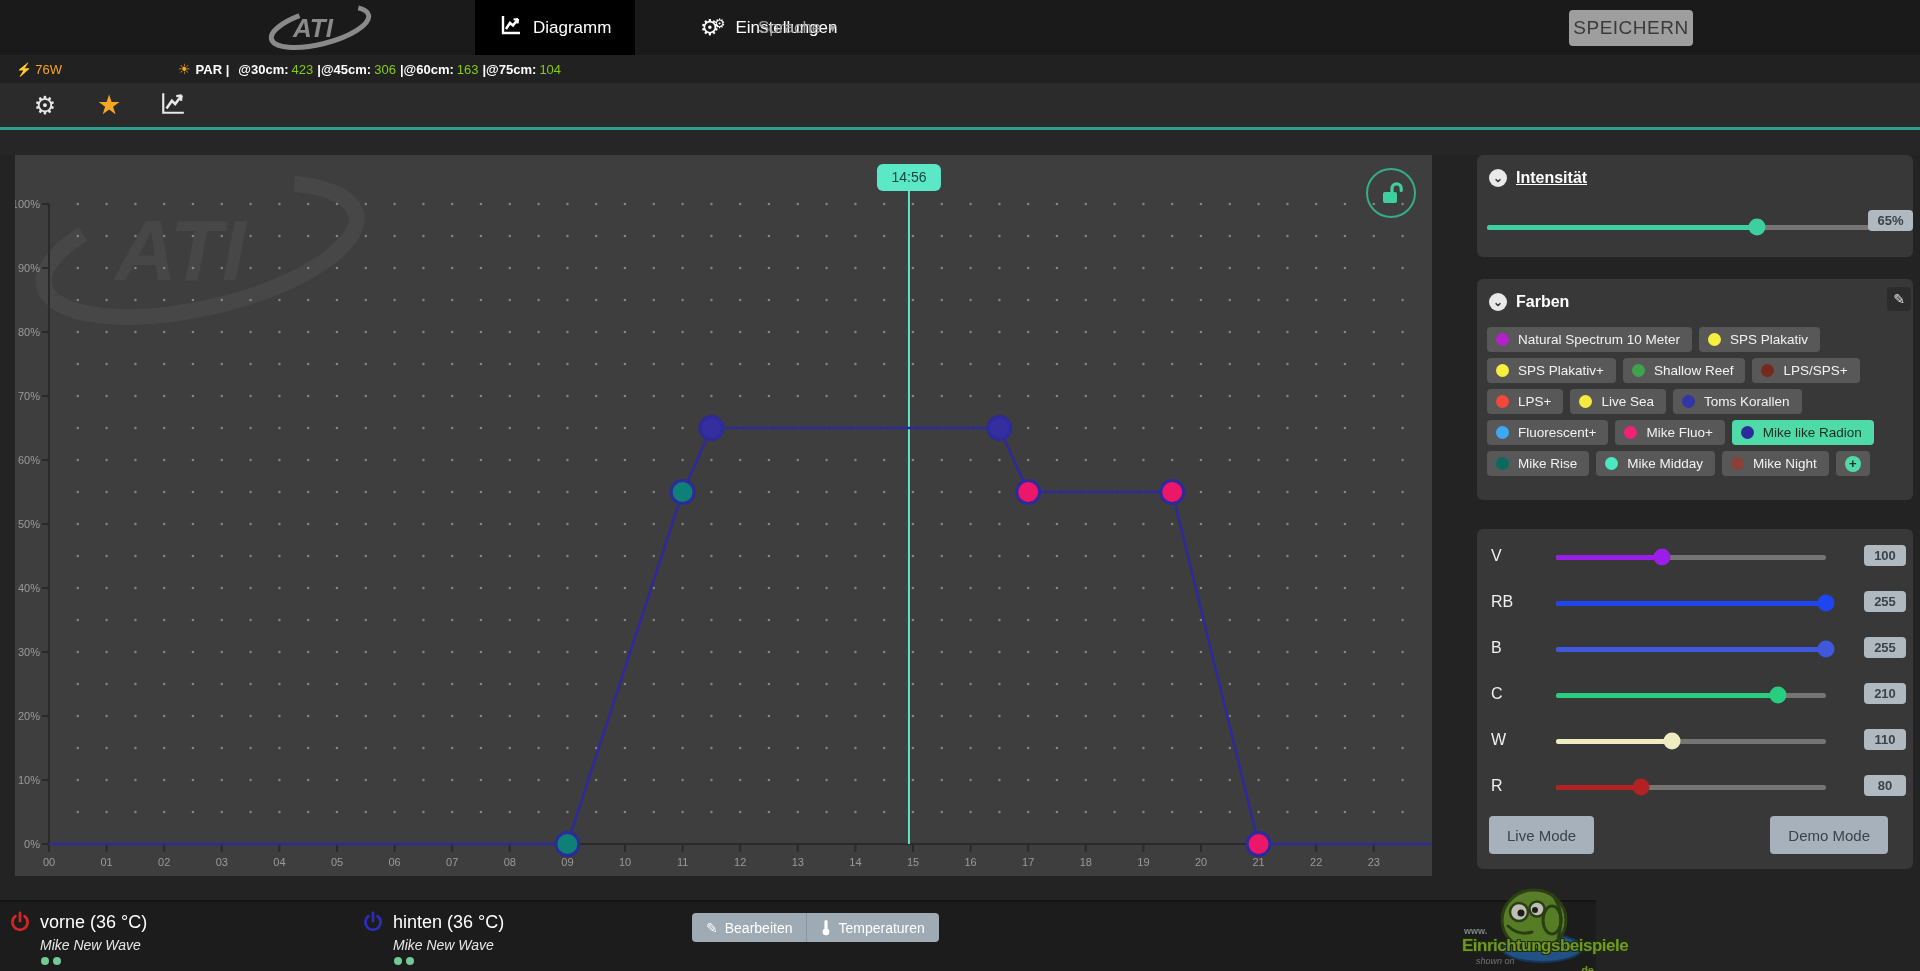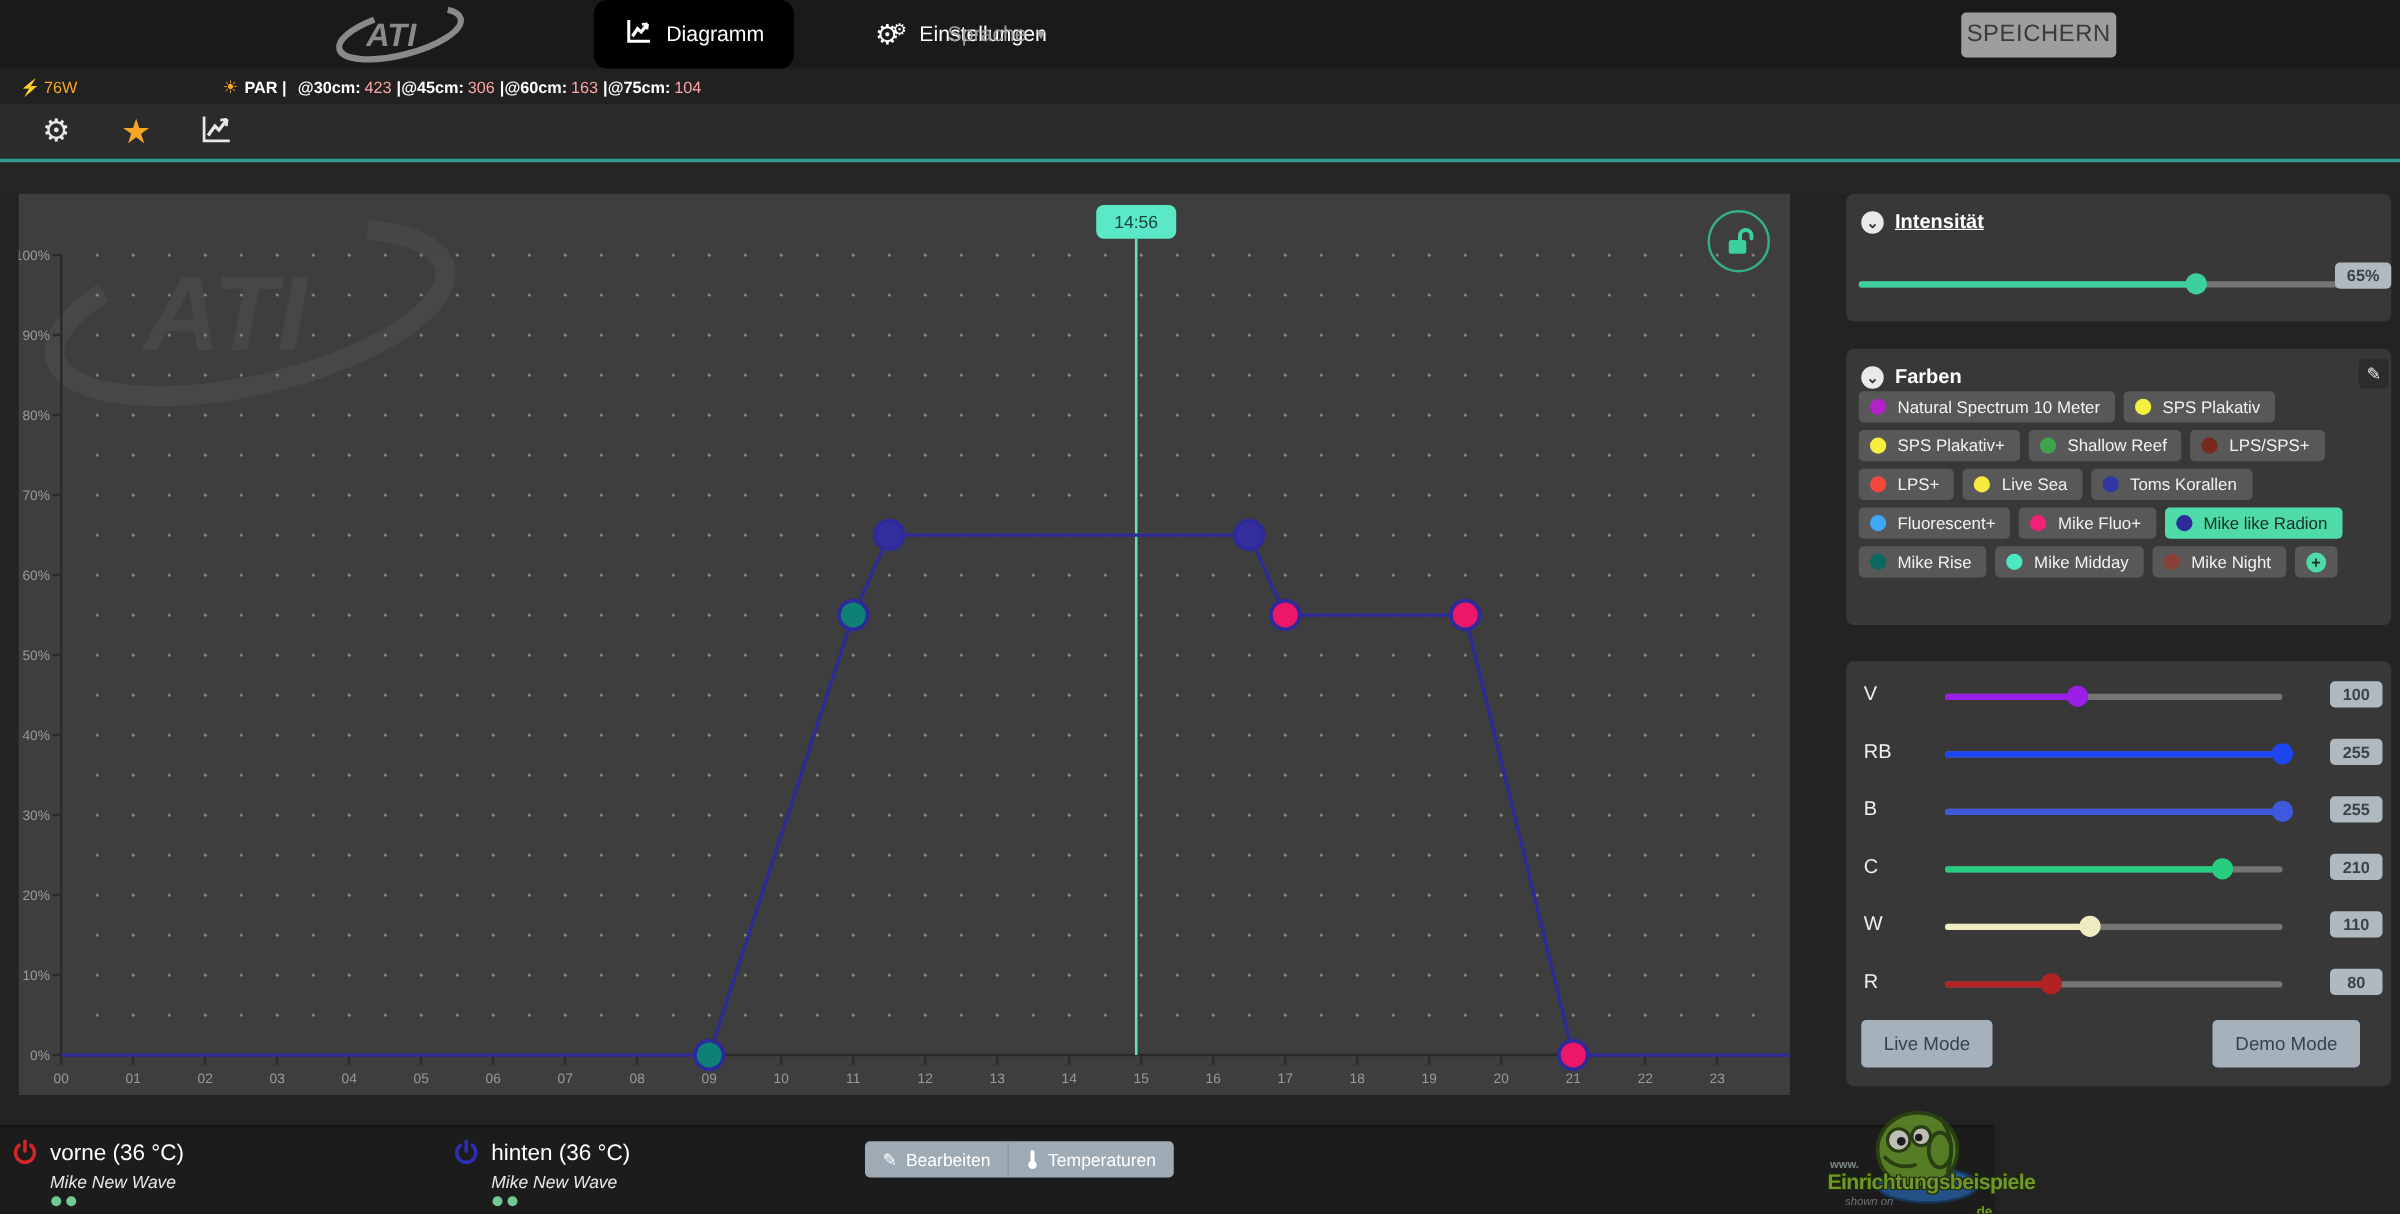--- a/index.html
+++ b/index.html
@@ -6,42 +6,42 @@
   html,body { background:#1a1a1a; }
   body { font-family:"Liberation Sans", sans-serif; }
   .app { position:relative; width:1920px; height:971px; background:#232323; overflow:hidden; }
 
   
   .nav { position:absolute; left:0; top:0; width:1920px; height:55px; background:#1a1a1a; }
   .ati-logo { position:absolute; left:265px; top:4px; width:110px; height:47px; }
   .nav-tab { position:absolute; top:0; height:55px; display:flex; align-items:center; gap:10px;
              color:#fff; font-size:17px; padding:0 24px; cursor:pointer; }
   .nav-tab.active { background:#000; }
-  .tab-diagramm { left:475px;border-radius:11px; }
+  .tab-diagramm { left:475px; }
   .tab-einstellungen { left:676px; }
   .gear-glyph { color:#fff; font-size:22px; line-height:1; }
   .gear-glyph .small { font-size:13px; vertical-align:top; margin-left:-6px; }
   .lang { position:absolute; left:758px; top:0; height:55px; display:flex; align-items:center; gap:6px;
           color:#9e9e9e; font-size:17px; cursor:pointer; }
   .caret { font-size:11px; }
   .save-btn { position:absolute; left:1569px; top:10px; width:124px; height:36px; background:#9e9e9e;
               color:#3a3a3a; border:none; border-radius:4px; font-size:19px; letter-spacing:.5px;
               font-family:"Liberation Sans",sans-serif; cursor:pointer; }
 
   
   .statusbar { position:absolute; left:0; top:55px; width:1920px; height:28px; background:#212121;
                display:flex; align-items:center; font-size:13px; color:#fff; }
   .watt { position:absolute; left:16px; color:#f5a623; display:flex; align-items:center; gap:3px; }
   .bolt-icon { font-size:13px; }
   .par-wrap { position:absolute; left:178px; display:flex; align-items:center; gap:5px; }
   .par-gear { color:#f5a623; font-size:14px; }
   .par-label { font-weight:bold; }
   .par-item { margin-left:4px; }
   .par-item b { font-weight:bold; color:#fff; }
-  .par-item .val { color:#fca5a5; margin-left:3px; }
+  .par-item .val { color:#84cc16; margin-left:3px; }
 
   
   .toolbar { position:absolute; left:0; top:83px; width:1920px; height:44px; background:#2b2b2b;
              display:flex; align-items:center; gap:34px; padding-left:30px; }
   .tool-icon { width:30px; text-align:center; cursor:pointer; }
   .tool-gear { color:#e8e8e8; font-size:25px; }
   .tool-star { color:#f5a623; font-size:27px; }
   .teal-underline { position:absolute; left:0; top:127px; width:1920px; height:3px; background:#2f9e8e; }
   .toolgap { position:absolute; left:0; top:130px; width:1920px; height:25px; background:#262626; }
 
@@ -68,21 +68,21 @@
   .intensity-row { position:absolute; left:10px; top:62px; width:416px; height:20px; }
   .slider { position:relative; height:20px; cursor:pointer; }
   .slider .track { position:absolute; left:0; right:0; top:8px; height:5px; background:#757575; border-radius:3px; }
   .slider .fill  { position:absolute; left:0; top:8px; height:5px; border-radius:3px; }
   .slider .thumb { position:absolute; top:50%; width:17px; height:17px; border-radius:50%;
                    transform:translate(-50%,-50%); }
   .val-badge { background:#b0b9c0; color:#39434b; font-size:13px; font-weight:bold; border-radius:4px;
                padding:3px 7px; text-align:center; }
   .intensity-badge { position:absolute; left:391px; top:55px; width:45px; }
 
-  .presets { position:absolute; left:10px; top:34px; width:420px; display:flex; flex-wrap:wrap; gap:6px 7px; }
+  .presets { position:absolute; left:10px; top:48px; width:420px; display:flex; flex-wrap:wrap; gap:6px 7px; }
   .pill { display:flex; align-items:center; gap:9px; background:#585858; color:#f2f2f2; font-size:13.5px;
           border-radius:4px; padding:5px 12px 5px 9px; cursor:pointer; white-space:nowrap; }
   .pill.selected { background:#4edba7; color:#1d2b27; }
   .pill .dot { width:13px; height:13px; border-radius:50%; flex:0 0 auto; }
   .pill-add { background:#585858; border-radius:4px; padding:4px 9px; cursor:pointer; display:flex; align-items:center; }
   .pill-add .plus { width:16px; height:16px; background:#4edba7; color:#20312c; border-radius:50%;
                     font-size:13px; line-height:16px; text-align:center; font-weight:bold; }
 
   .chan-row { position:absolute; left:0; width:436px; height:24px; }
   .chan-label { position:absolute; left:14px; top:2px; color:#f0f0f0; font-size:16px; }

